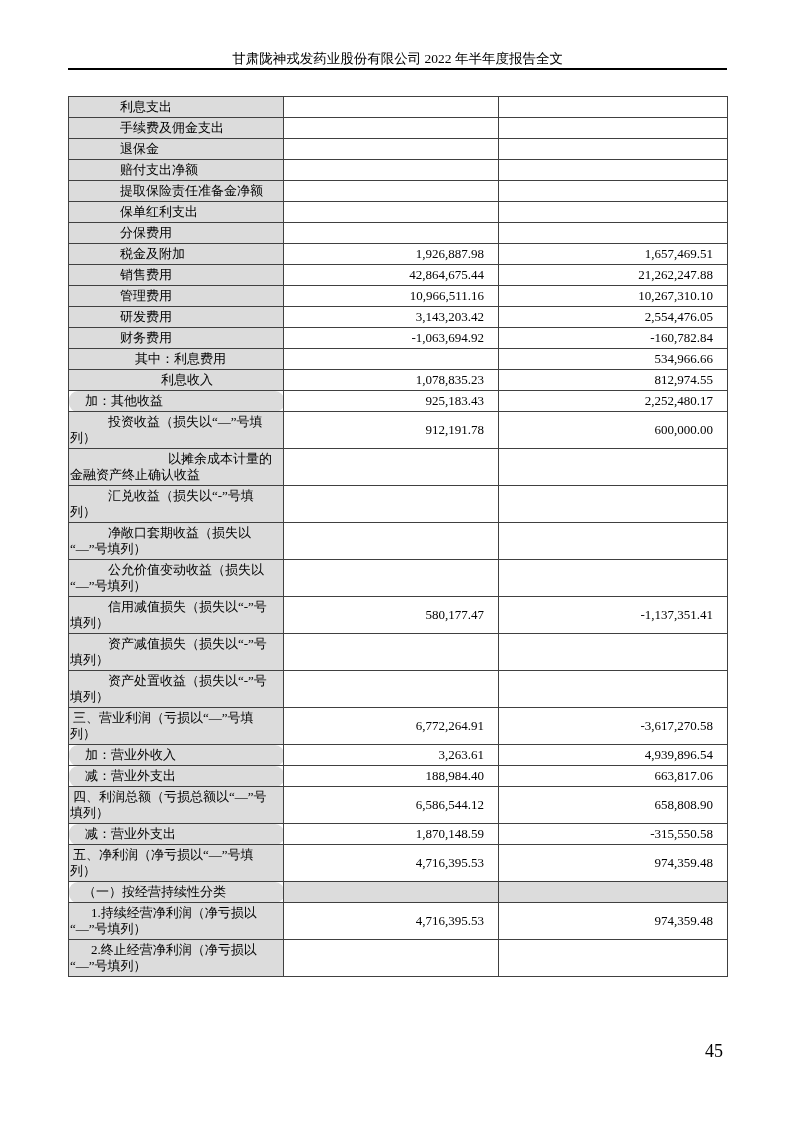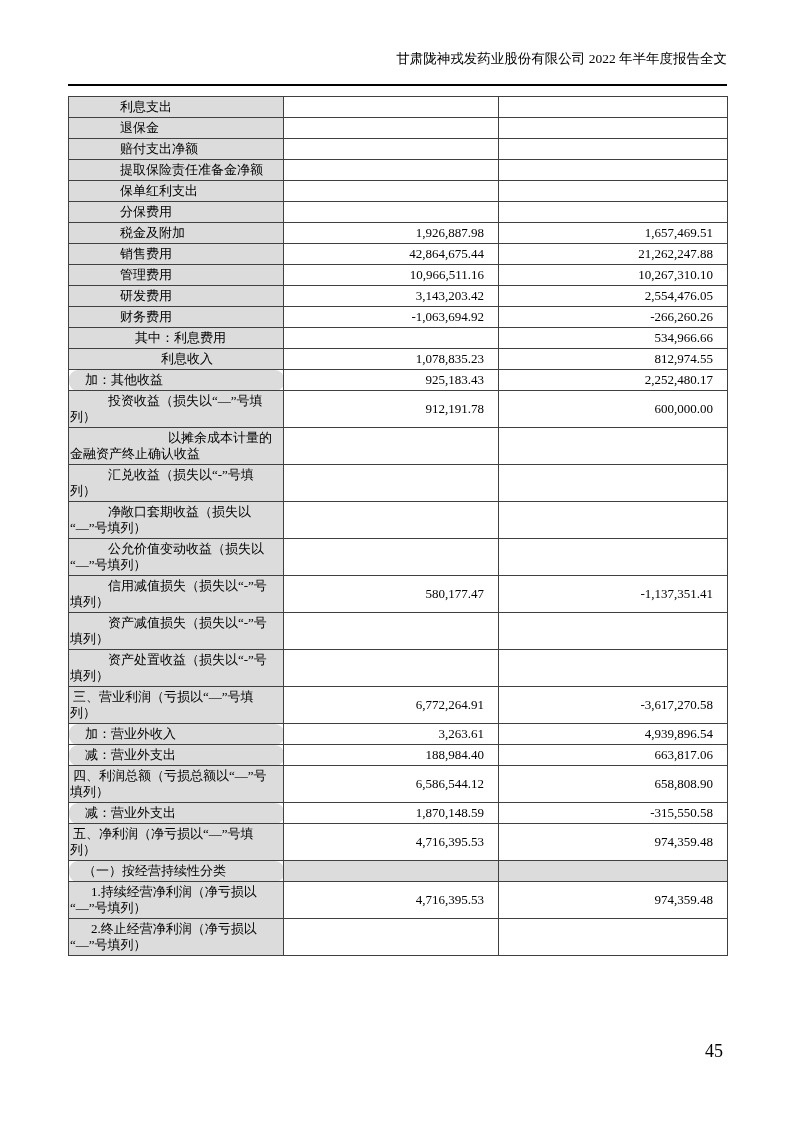--- a/index.html
+++ b/index.html
@@ -7,24 +7,24 @@
     position:relative;
     width:793px;height:1122px;
     background:#ffffff;
     font-family:"Liberation Serif","DejaVu Serif",serif;
     color:#000;
     overflow:hidden;
   }
   .header{
     position:absolute;
     left:68px;width:659px;top:50px;
-    text-align:right;
+    text-align:center;
     font-size:13.5px;
     line-height:18px;
-    padding-bottom:16px;
+    padding-bottom:0;
     border-bottom:2px solid #000;
   }
   .report-table{
     position:absolute;
     left:68px;top:96px;
     width:659px;
     border-collapse:collapse;
     table-layout:fixed;
   }
   .report-table col.c1{width:215px;}
@@ -85,20 +85,25 @@
         <col class="c3">
     </colgroup>
     <tbody id="table-body">
 
     <tr>
           <td class="label ind5">利息支出</td>
           <td class="val"></td>
           <td class="val"></td>
         </tr>
         <tr>
+          <td class="label ind5">手续费及佣金支出</td>
+          <td class="val"></td>
+          <td class="val"></td>
+        </tr>
+        <tr>
           <td class="label ind5">退保金</td>
           <td class="val"></td>
           <td class="val"></td>
         </tr>
         <tr>
           <td class="label ind5">赔付支出净额</td>
           <td class="val"></td>
           <td class="val"></td>
         </tr>
         <tr>
@@ -132,21 +137,21 @@
           <td class="val">10,267,310.10</td>
         </tr>
         <tr>
           <td class="label ind5">研发费用</td>
           <td class="val">3,143,203.42</td>
           <td class="val">2,554,476.05</td>
         </tr>
         <tr>
           <td class="label ind5">财务费用</td>
           <td class="val">-1,063,694.92</td>
-          <td class="val">-266,260.26</td>
+          <td class="val">-160,782.84</td>
         </tr>
         <tr>
           <td class="label ind7">其中：利息费用</td>
           <td class="val"></td>
           <td class="val">534,966.66</td>
         </tr>
         <tr>
           <td class="label ind8">利息收入</td>
           <td class="val">1,078,835.23</td>
           <td class="val">812,974.55</td>

